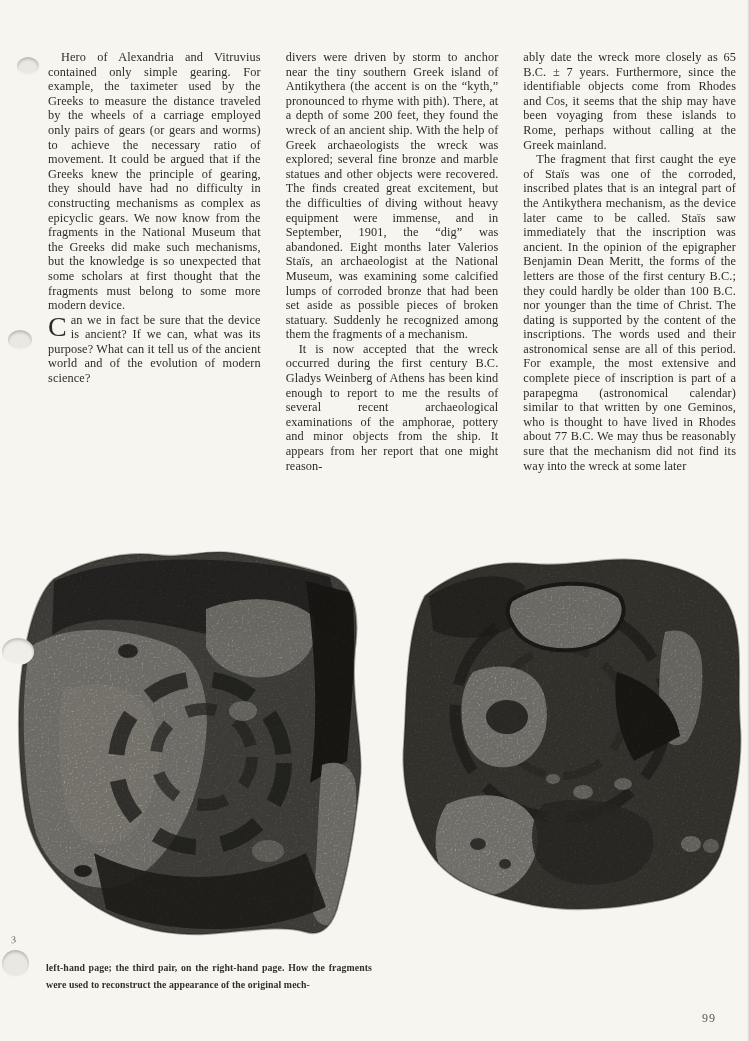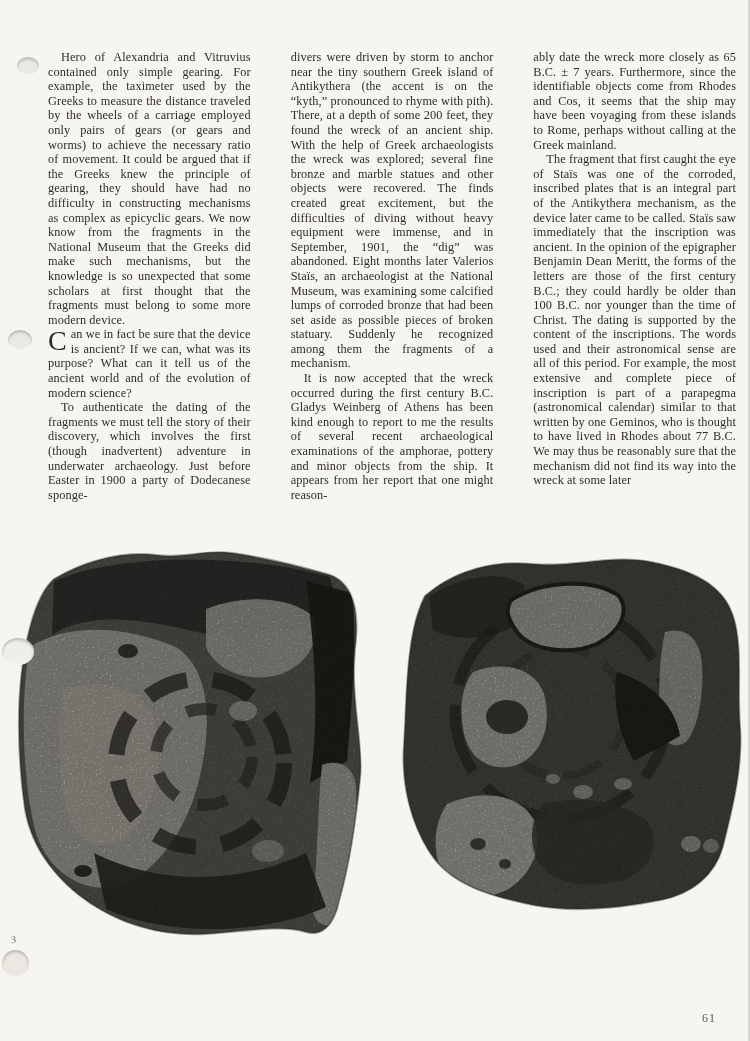--- a/index.html
+++ b/index.html
@@ -1,20 +1,20 @@
 <!DOCTYPE html>
 <html><head>
 <meta charset="utf-8">
 <style>
   html,body{margin:0;padding:0;background:#888;}
   .page{position:relative;width:750px;height:1041px;background:#f6f5f0;overflow:hidden;
         font-family:"Liberation Serif", serif;color:#2f2c27;}
   .page::after{content:"";position:absolute;right:0;top:0;width:3px;height:100%;
         background:linear-gradient(to right,rgba(0,0,0,0),rgba(0,0,0,0.18));pointer-events:none;}
-  .article{position:absolute;left:48px;top:50px;width:688px;display:flex;gap:40px;}
+  .article{position:absolute;left:48px;top:50px;width:688px;display:flex;gap:25px;}
   .col{flex:1 1 0;text-align:justify;font-size:12.3px;line-height:14.6px;letter-spacing:.1px;}
   .col p{margin:0;}
   .indent{text-indent:13px;}
   .sect{margin-top:12px;}
   .dropcap{float:left;font-size:28px;line-height:25px;padding:1px 4px 0 0;color:#2f2c27;}
   .caption{position:absolute;font-weight:700;font-size:9.8px;line-height:16.5px;
         text-align:justify;color:#33302a;letter-spacing:.1px;margin:0;}
   .cap-left{left:46px;top:960px;width:326px;}
   .cap-right{left:386px;top:960px;width:322px;}
   .pagenum{position:absolute;left:702px;top:1011px;font-size:12px;color:#5a5751;letter-spacing:1px;}
@@ -37,21 +37,20 @@
 
   <div class="hole hole1"></div>
   <div class="hole hole2"></div>
   <div class="hole hole3"></div>
   <div class="hole hole4"></div>
 
   <div class="article">
     <div class="col">
       <p class="indent"><span>Hero of Alexandria and Vitruvius contained only simple gearing. For example, the taximeter used by the Greeks to measure the distance traveled by the wheels of a carriage employed only pairs of gears (or gears and worms) to achieve the necessary ratio of movement. It could be argued that if the Greeks knew the principle of gearing, they should have had no difficulty in constructing mechanisms as complex as epicyclic gears. We now know from the fragments in the National Museum that the Greeks did make such mechanisms, but the knowledge is so unexpected that some scholars at first thought that the fragments must belong to some more modern device.</span></p>
       <p class="sect"><span class="dropcap">C</span><span>an we in fact be sure that the device is ancient? If we can, what was its purpose? What can it tell us of the ancient world and of the evolution of modern science?</span></p>
-      <p class="indent"><span>To authenticate the dating of the fragments we must tell the story of their discovery, which involves the first (though inadvertent) adventure in underwater archaeology. Just before Easter in 1900 a party of Dodecanese sponge-</span></p>
     </div>
     <div class="col">
       <p><span>divers were driven by storm to anchor near the tiny southern Greek island of Antikythera (the accent is on the “kyth,” pronounced to rhyme with pith). There, at a depth of some 200 feet, they found the wreck of an ancient ship. With the help of Greek archaeologists the wreck was explored; several fine bronze and marble statues and other objects were recovered. The finds created great excitement, but the difficulties of diving without heavy equipment were immense, and in September, 1901, the “dig” was abandoned. Eight months later Valerios Staïs, an archaeologist at the National Museum, was examining some calcified lumps of corroded bronze that had been set aside as possible pieces of broken statuary. Suddenly he recognized among them the fragments of a mechanism.</span></p>
       <p class="indent"><span>It is now accepted that the wreck occurred during the first century B.C. Gladys Weinberg of Athens has been kind enough to report to me the results of several recent archaeological examinations of the amphorae, pottery and minor objects from the ship. It appears from her report that one might reason-</span></p>
     </div>
     <div class="col">
       <p><span>ably date the wreck more closely as 65 B.C. ± 7 years. Furthermore, since the identifiable objects come from Rhodes and Cos, it seems that the ship may have been voyaging from these islands to Rome, perhaps without calling at the Greek mainland.</span></p>
       <p class="indent"><span>The fragment that first caught the eye of Staïs was one of the corroded, inscribed plates that is an integral part of the Antikythera mechanism, as the device later came to be called. Staïs saw immediately that the inscription was ancient. In the opinion of the epigrapher Benjamin Dean Meritt, the forms of the letters are those of the first century B.C.; they could hardly be older than 100 B.C. nor younger than the time of Christ. The dating is supported by the content of the inscriptions. The words used and their astronomical sense are all of this period. For example, the most extensive and complete piece of inscription is part of a parapegma (astronomical calendar) similar to that written by one Geminos, who is thought to have lived in Rhodes about 77 B.C. We may thus be reasonably sure that the mechanism did not find its way into the wreck at some later</span></p>
     </div>
   </div>
@@ -113,17 +112,18 @@
       <ellipse cx="190" cy="238" rx="10" ry="7" fill="#bdbab0" opacity=".85"></ellipse>
       <ellipse cx="160" cy="225" rx="7" ry="5" fill="#bdbab0" opacity=".8"></ellipse>
       <ellipse cx="230" cy="230" rx="9" ry="6" fill="#bdbab0" opacity=".8"></ellipse>
       <ellipse cx="298" cy="290" rx="10" ry="8" fill="#c0bdb3" opacity=".85"></ellipse>
       <ellipse cx="318" cy="292" rx="8" ry="7" fill="#c0bdb3" opacity=".7"></ellipse>
       <rect width="354" height="361" filter="url(#grainR)" opacity=".45"></rect>
     </g>
     <path d="M32,42 C62,16 102,6 140,10 C178,14 220,0 258,8 C298,16 330,30 340,62 C350,92 344,132 347,172 C350,212 340,252 330,292 C322,322 298,340 268,346 C228,354 180,359 140,351 C100,343 58,331 38,300 C18,270 8,230 11,190 C14,150 12,80 32,42 Z" fill="none" stroke="#26251f" stroke-width="2" opacity=".4"></path>
   </svg>
 
+  <p class="caption cap-left">left-hand page; the third pair, on the right-hand page. How the fragments were used to reconstruct the appearance of the original mech-</p>
 
   <div class="margin-mark">3</div>
-  <div class="pagenum">61</div>
+  <div class="pagenum">99</div>
 
 </div>
 
 </body></html>

